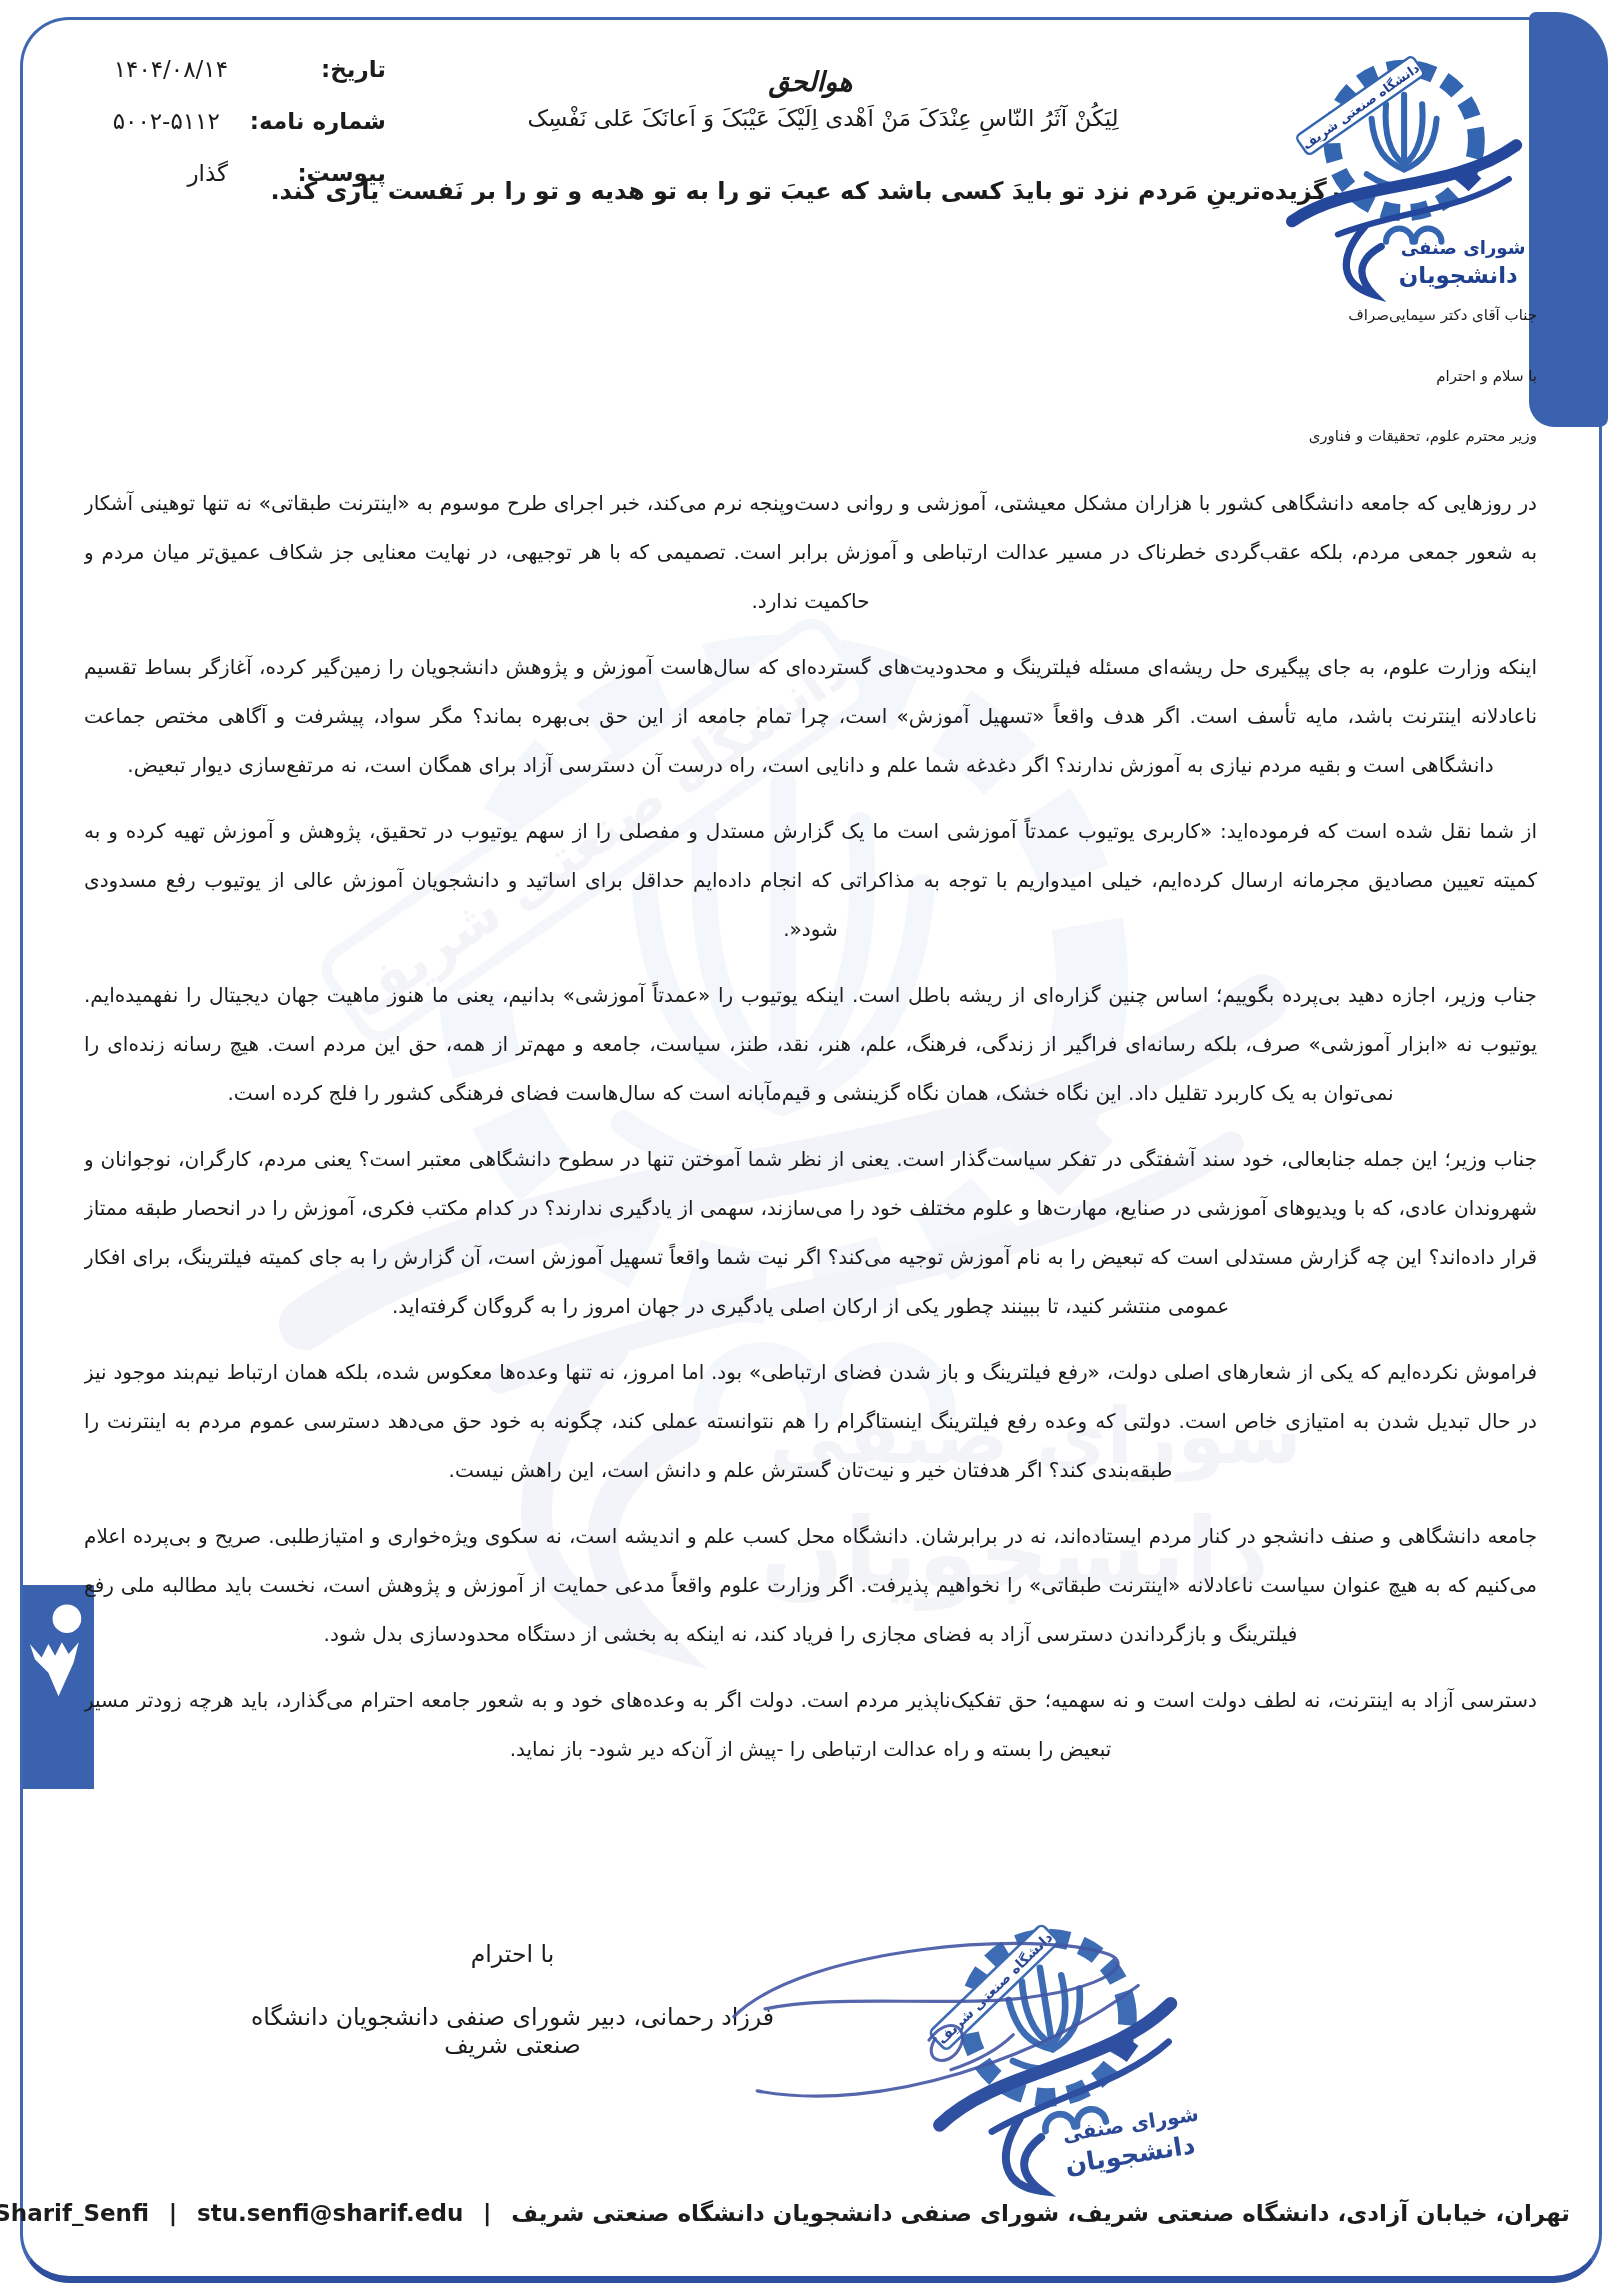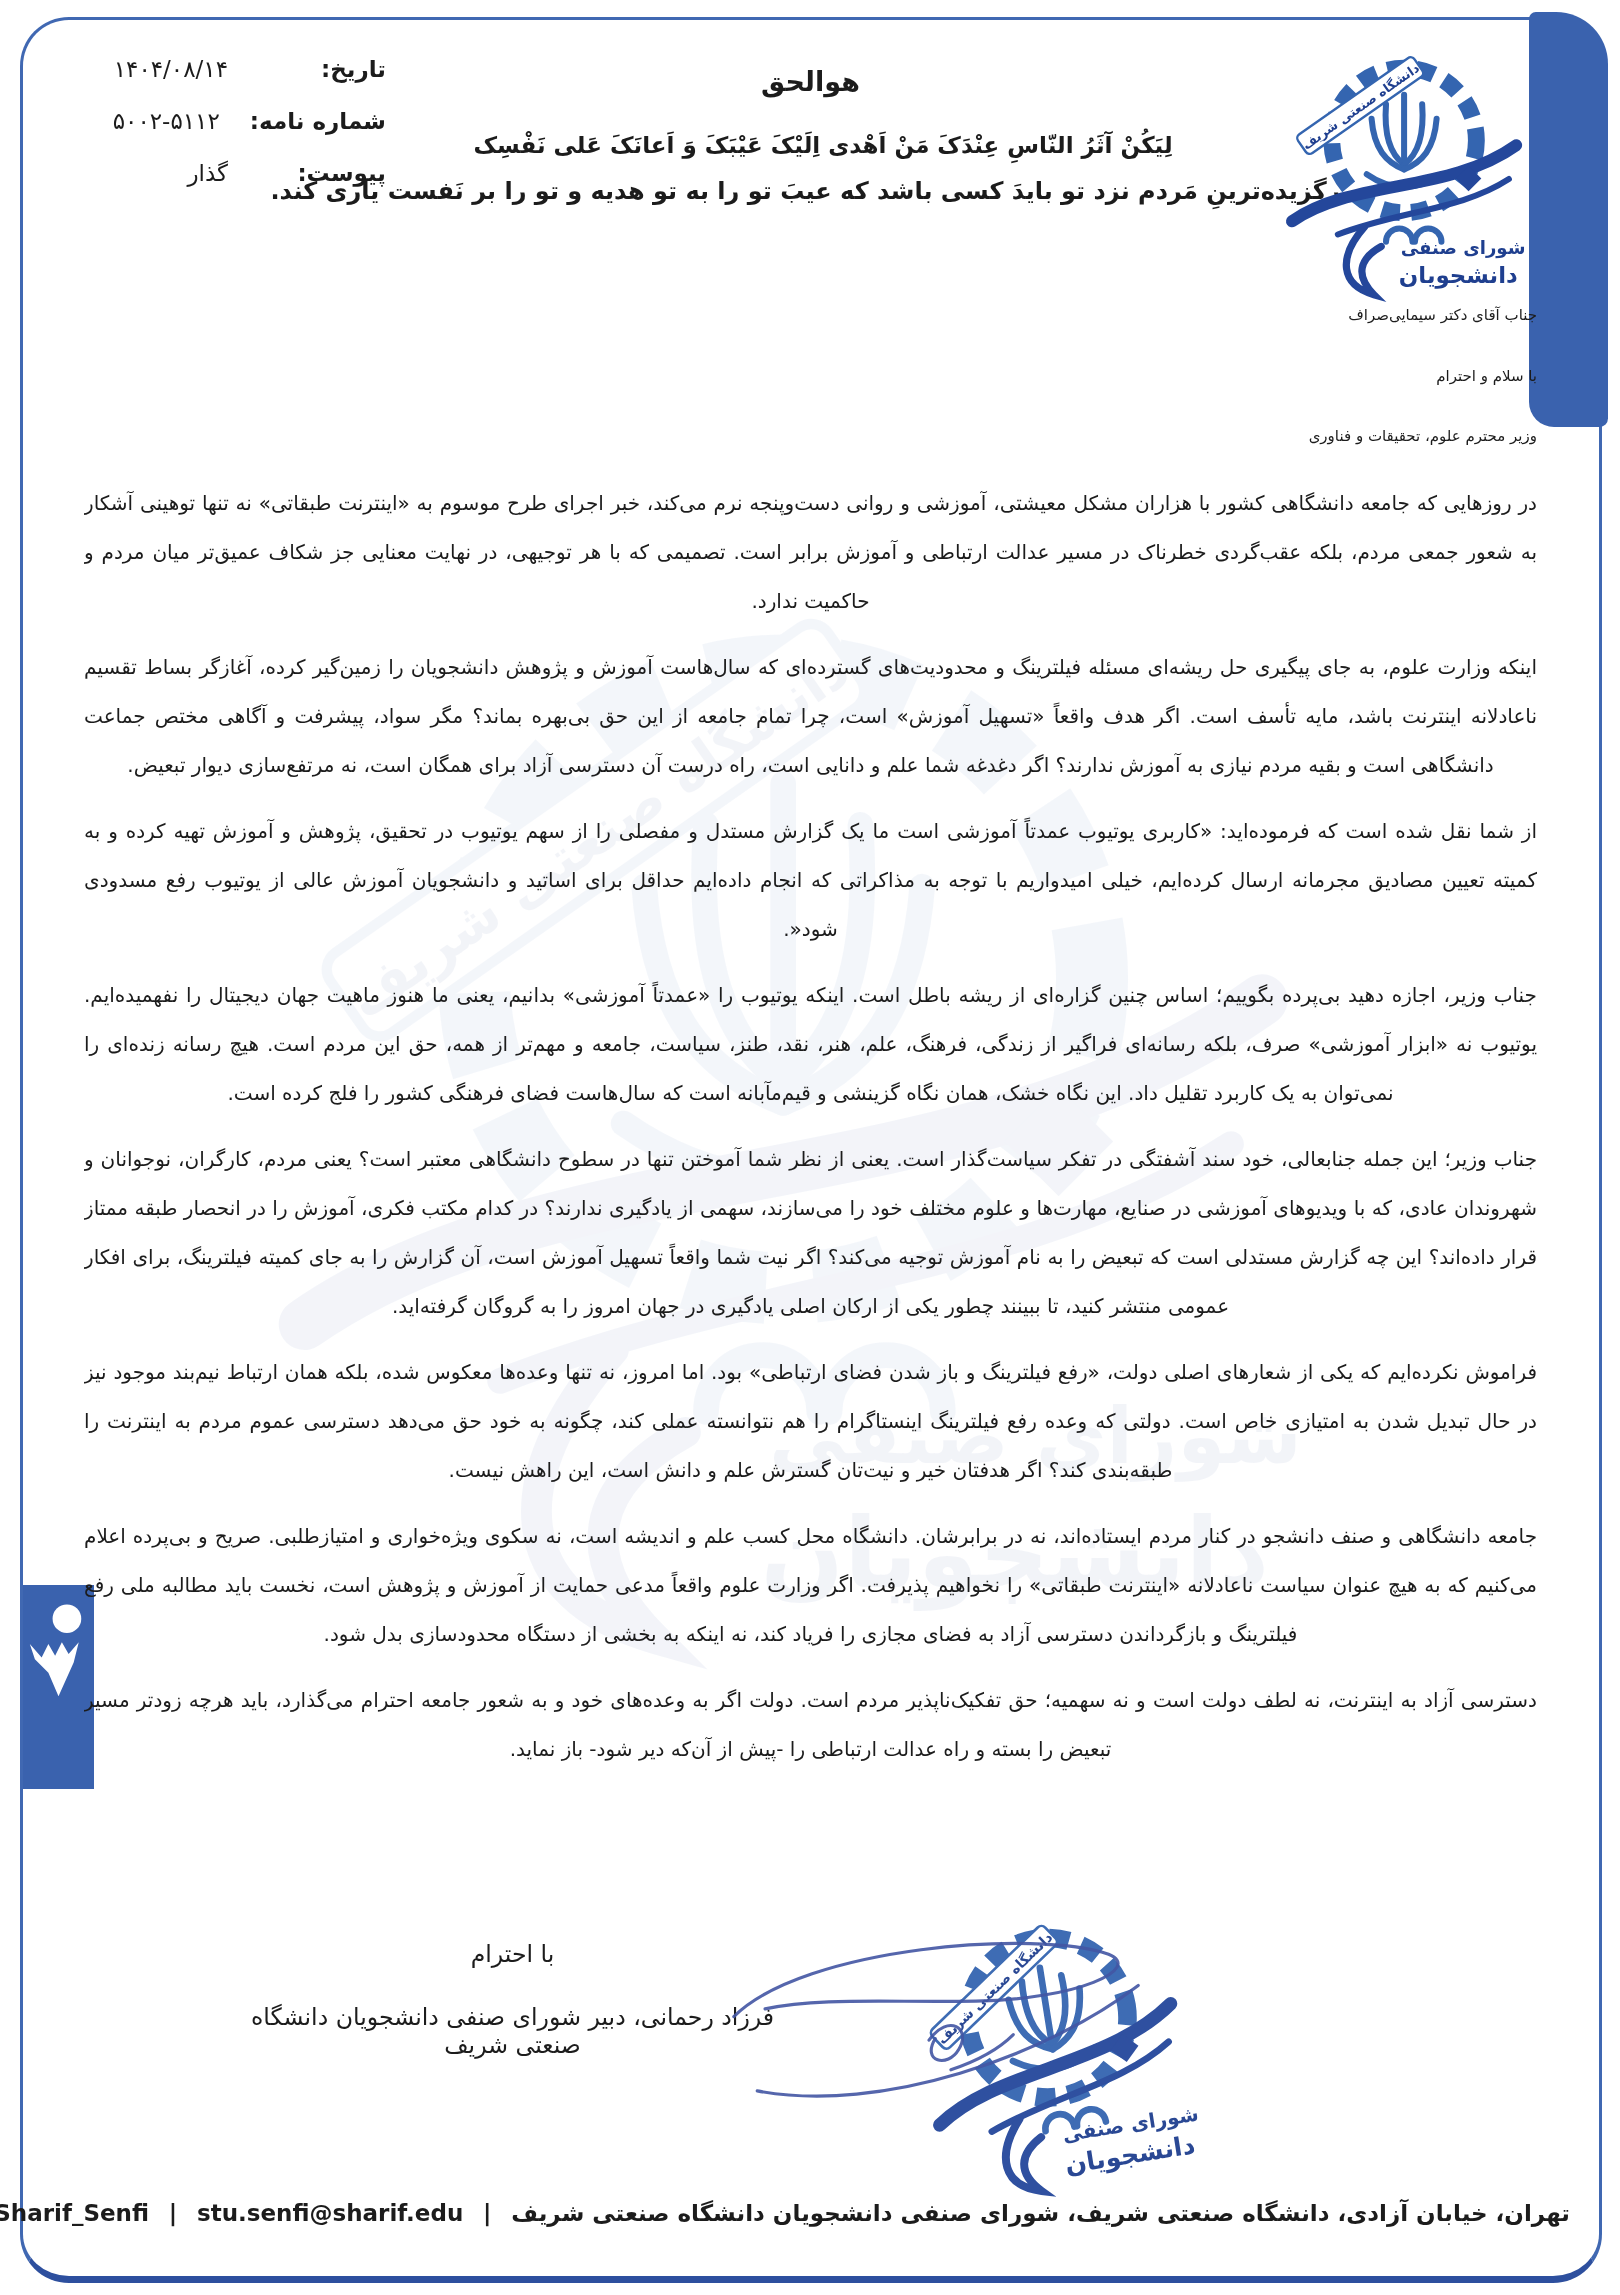--- a/index.html
+++ b/index.html
@@ -27,23 +27,23 @@
   .side-tab svg{width:100%;height:100%;}
   
   .watermark{position:absolute; left:253px; top:523px; width:1081px; height:1165px; opacity:.05;}
   
   .meta{position:absolute; top:56px; left:72px; width:314px; font-size:23px;}
   .meta-row{display:flex; align-items:baseline; gap:30px; margin-bottom:26px;}
   .meta-lbl{font-weight:bold; min-width:128px; white-space:nowrap;}
   .meta-val{white-space:nowrap;margin-left:24px;}
   
   .besmele{position:absolute; top:66px; left:0; right:0; text-align:center;
-    font-size:27px; font-weight:bold;}
-  .quote-ar{position:absolute; top:132px; left:0; right:0; text-align:center;
-    font-size:23px; font-weight:bold;padding-left:25px;}
+    font-size:27px; font-weight:bold;font-style:italic;}
+  .quote-ar{position:absolute; top:105px; left:0; right:0; text-align:center;
+    font-size:23px; font-weight:normal;padding-left:25px;}
   .quote-fa{position:absolute; top:177px; left:0; right:0; text-align:center;
     font-size:24px; font-weight:bold;}
   
   .logo-box{position:absolute; top:34px; right:88px; width:253px; height:272px;}
   .logo-box svg{width:100%;height:100%;}
   
   .main{position:absolute; top:297px; left:84px; right:84px; height:1646px; overflow:hidden;}
   .addr-line{font-size:15px; line-height:37px; margin-bottom:23.6px; text-align:right;}
   .body-par{
     font-size:20px; line-height:49px; margin:0 0 17px 0;

